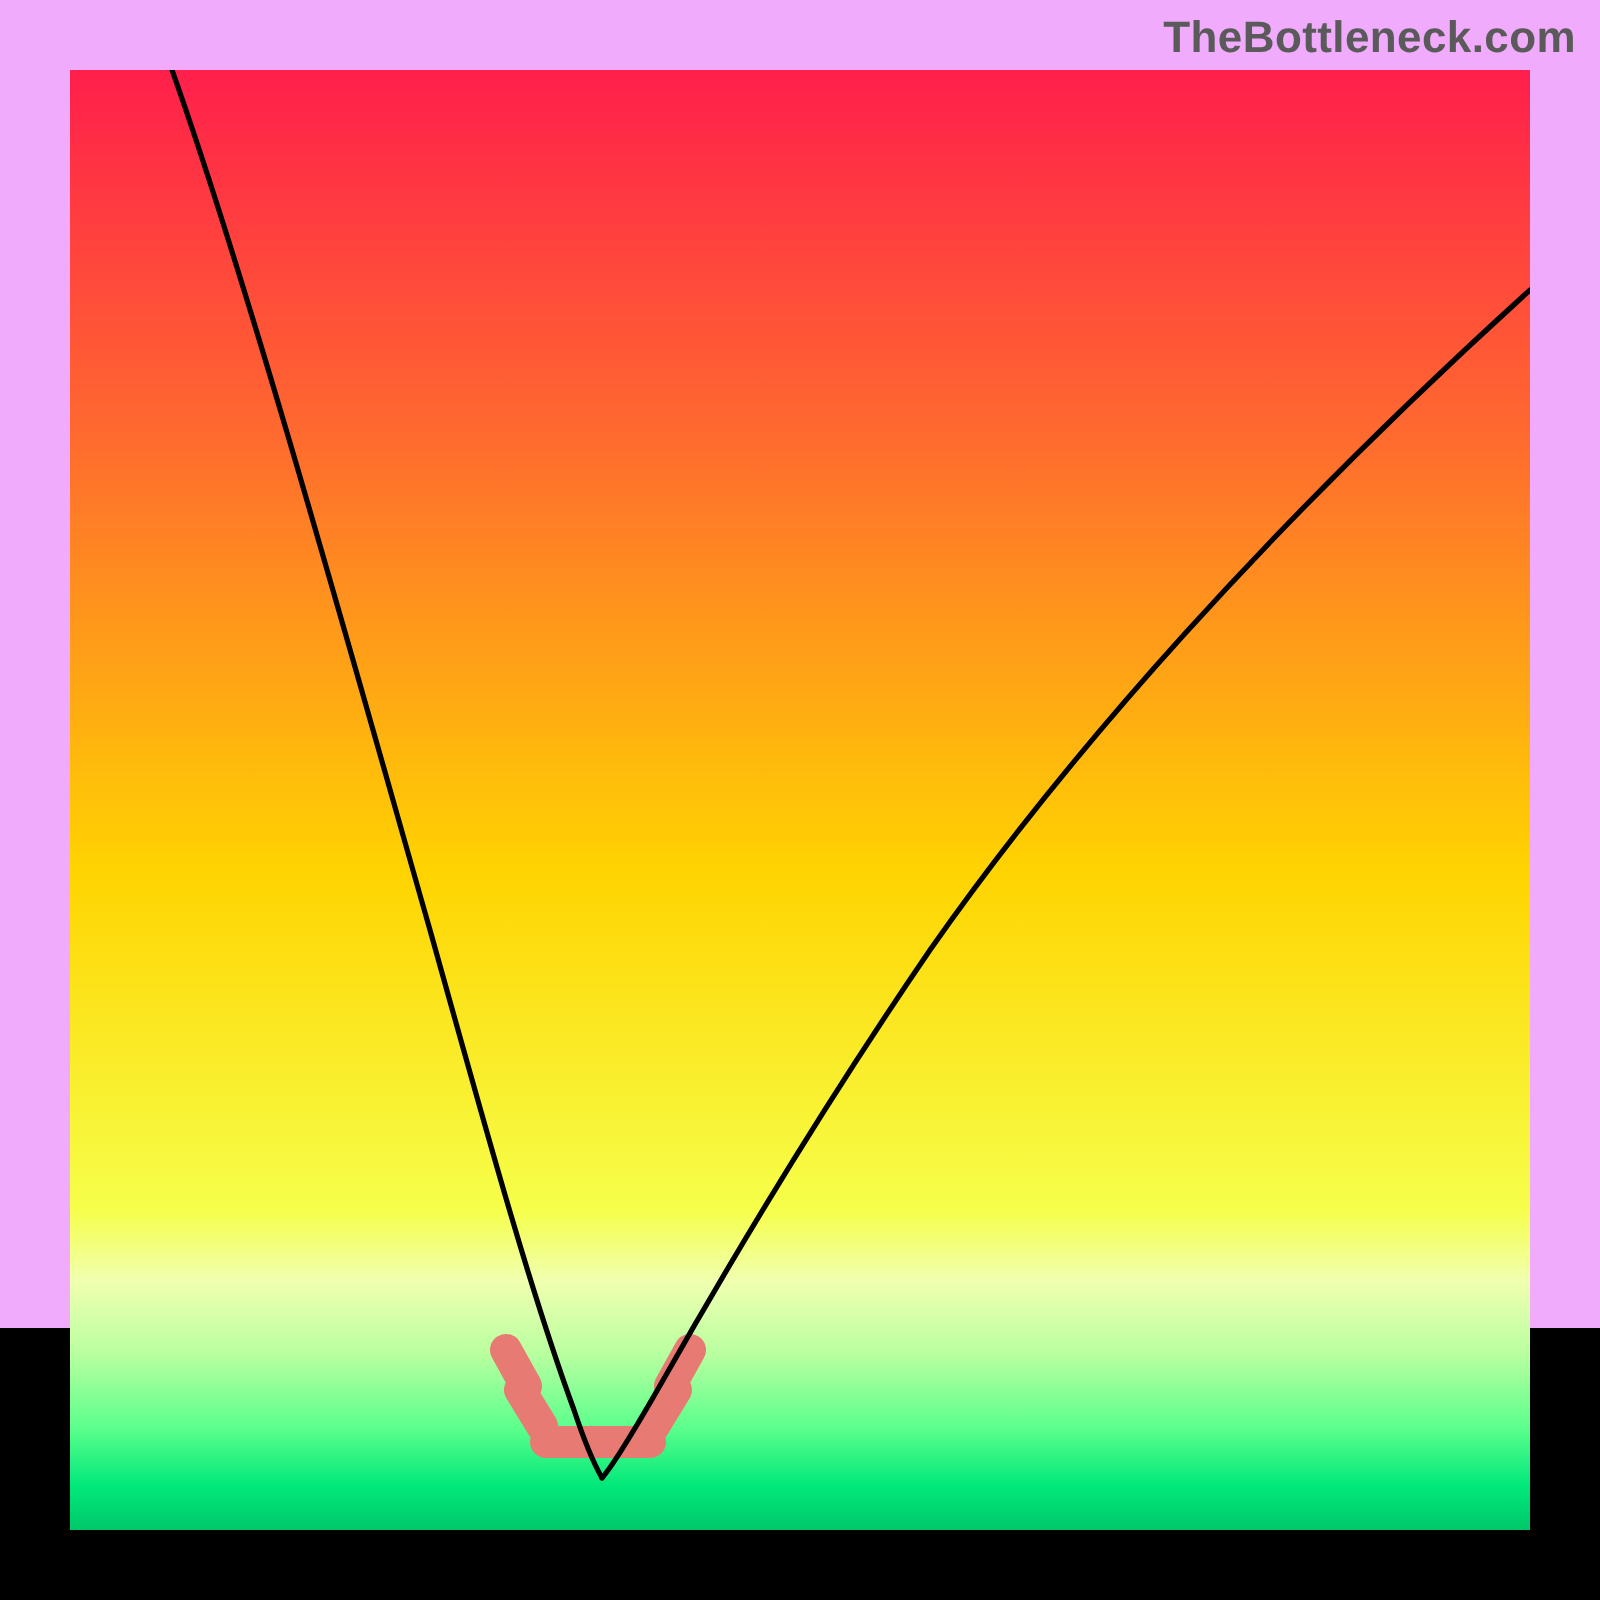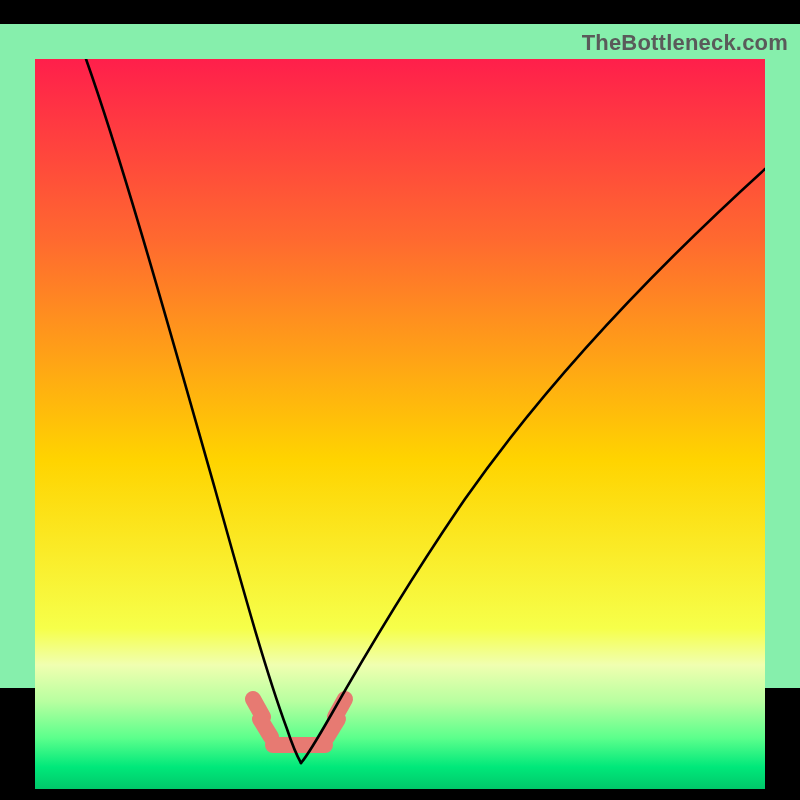--- a/index.html
+++ b/index.html
@@ -9,22 +9,21 @@
     height: 800px;
     background: #000;
     overflow: hidden;
   }
   .frame {
     position: absolute;
     left: 0;
     top: 0;
     width: 800px;
     height: 664px;
-    background: #86efac;
-    margin-top: 24px;
+    background: #f0abfc;
   }
   .plot-area {
     position: absolute;
     left: 35px;
     top: 35px;
     width: 730px;
     height: 730px;
     overflow: hidden;
   }
   .gradient {

